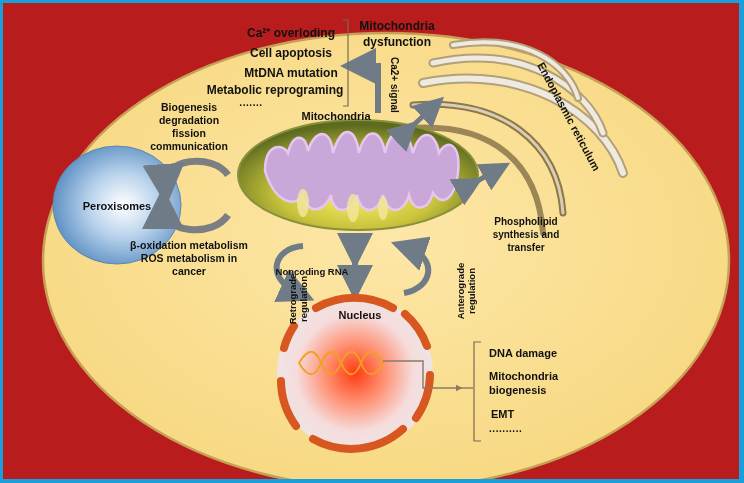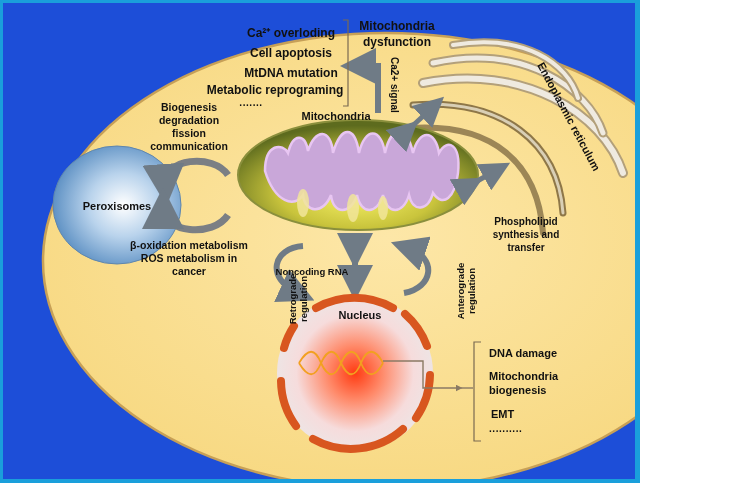--- a/index.html
+++ b/index.html
@@ -1,17 +1,17 @@
 <!DOCTYPE html>
 <html><head>
 <meta charset="utf-8">
 <style>
   html, body { margin:0; padding:0; }
   body { width:744px; height:483px; overflow:hidden; background:#ffffff; }
-  #frame { position:absolute; left:0; top:0; width:640px; height:483px; box-sizing:border-box; border:3px solid #1a9fdb; border-right-width:5px; border-bottom-width:4px; background:#1d4ed8; overflow:hidden; }
+  #frame { position:absolute; left:0; top:0; width:744px; height:483px; box-sizing:border-box; border:3px solid #1a9fdb; border-right-width:5px; border-bottom-width:4px; background:#b91c1c; overflow:hidden; }
   svg#diagram { position:absolute; left:0; top:0; }
   .lbl { font-family:"Liberation Sans", sans-serif; font-weight:bold; fill:#111; }
 </style>
 </head>
 <body>
 
 <div id="frame">
 <svg id="diagram" width="744" height="483" viewBox="0 0 744 483">
   <defs>
     <radialGradient id="gCell" cx="50%" cy="45%" r="60%">

